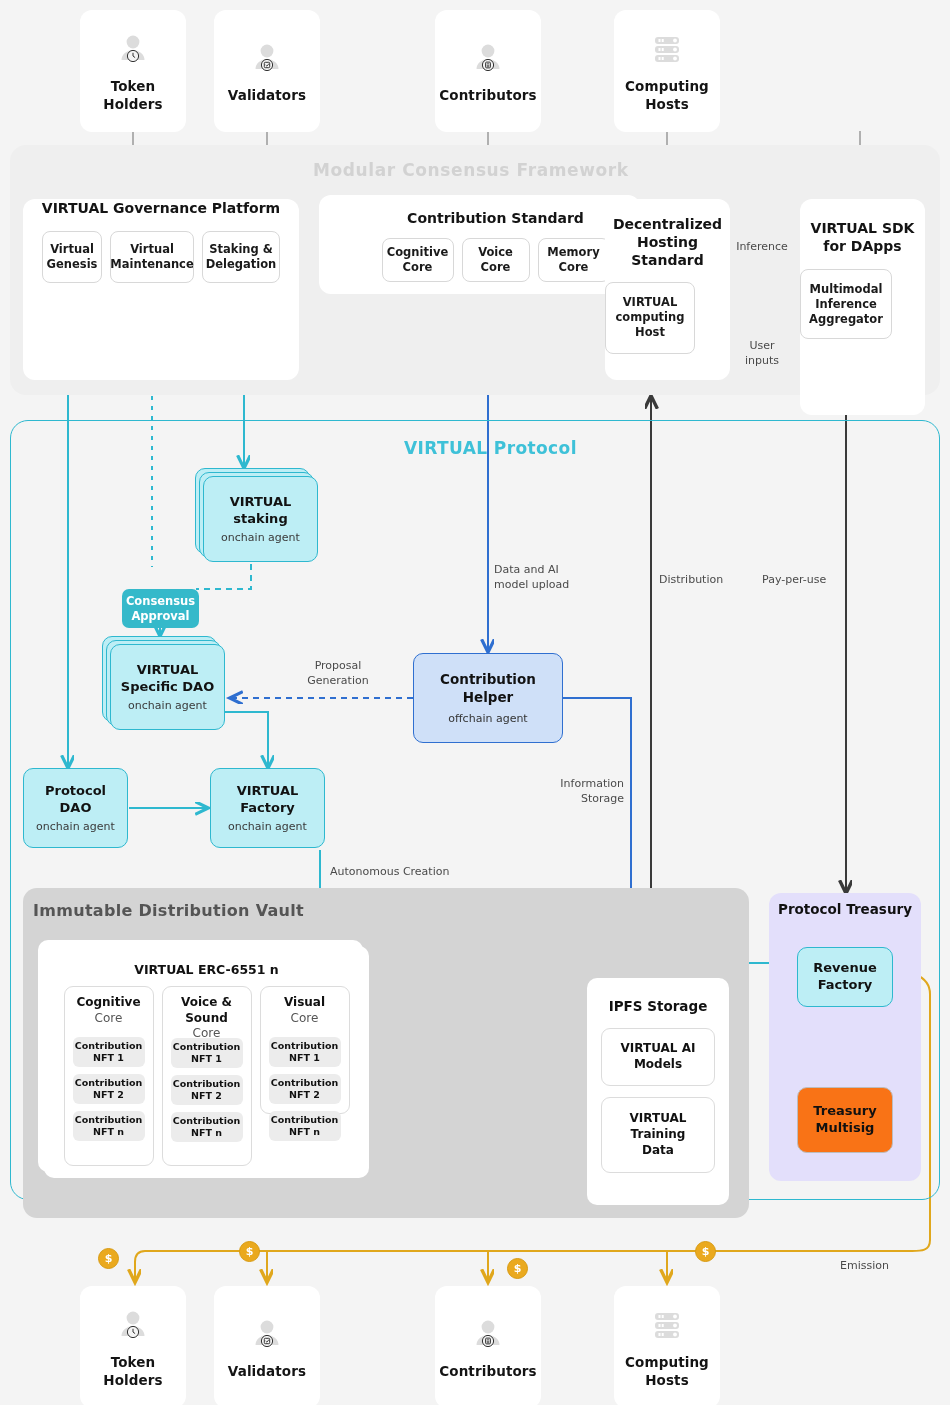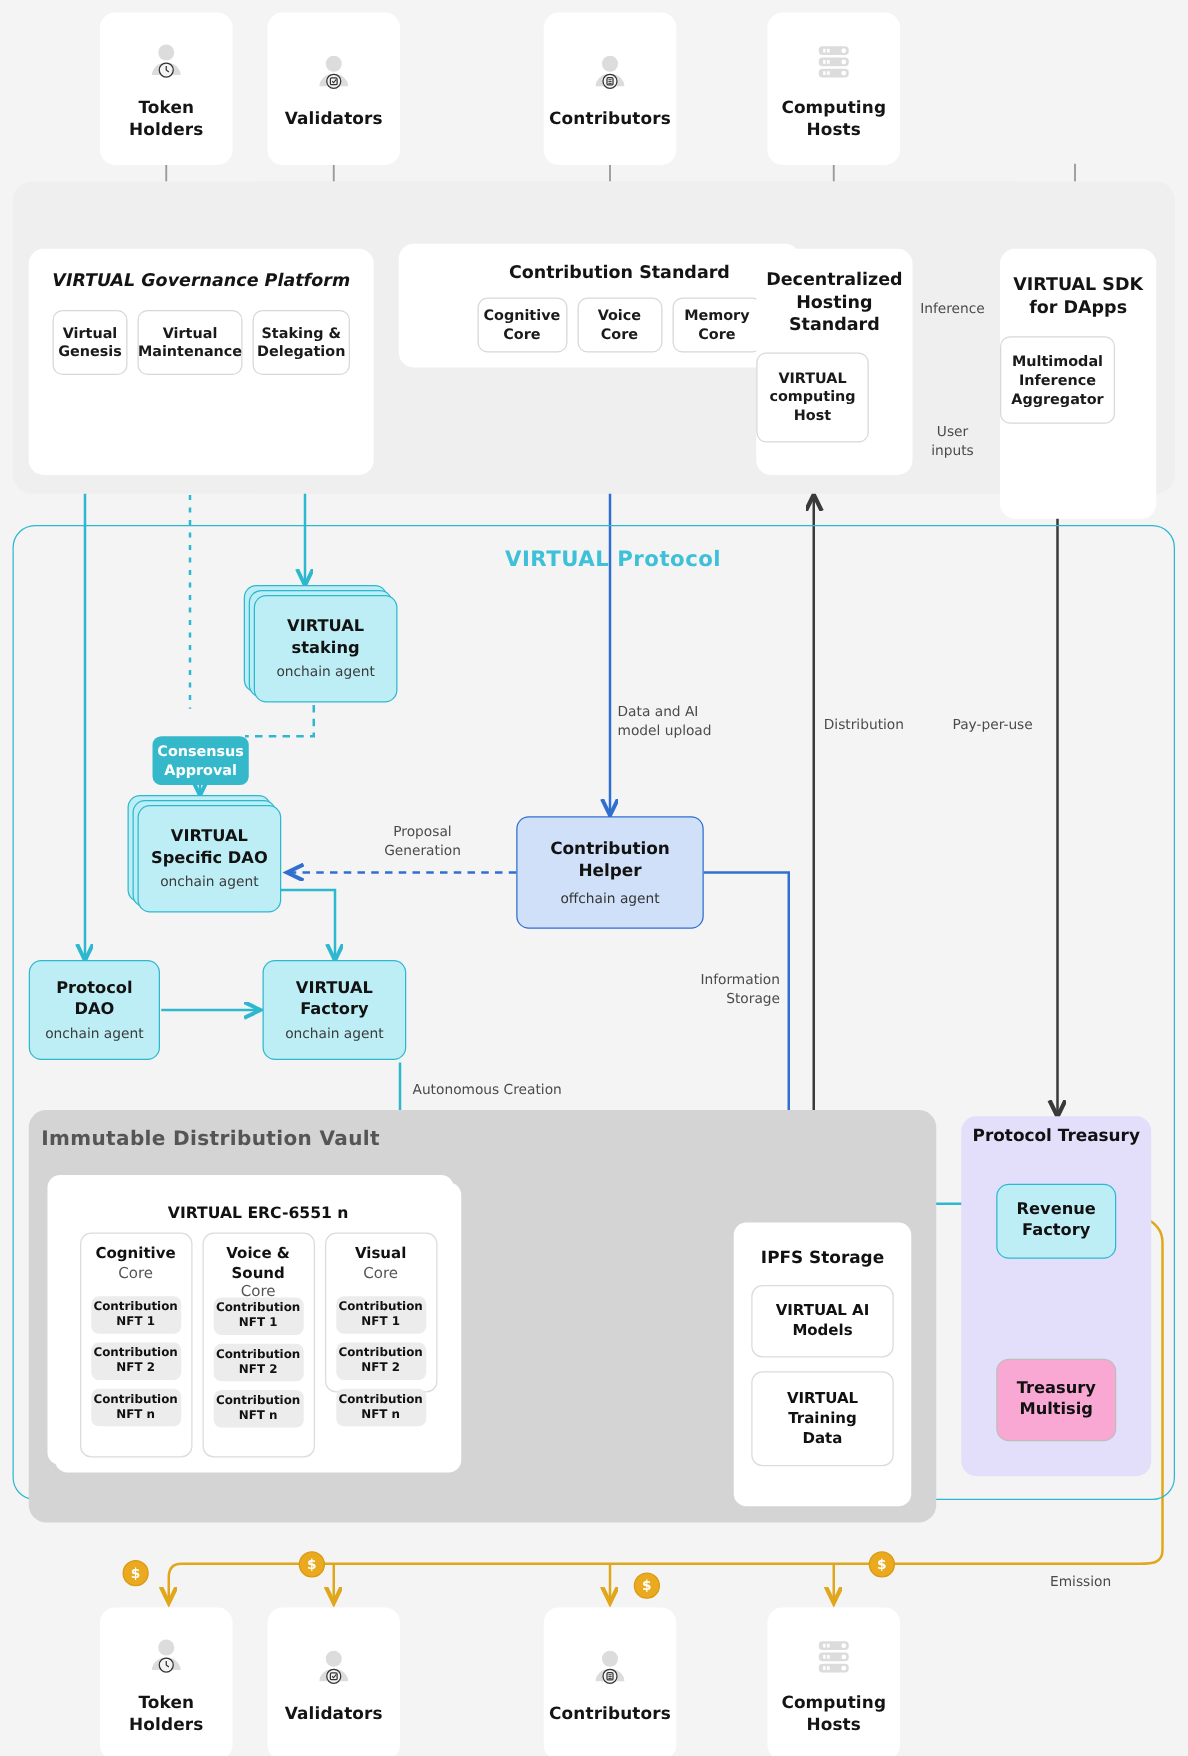--- a/index.html
+++ b/index.html
@@ -44,21 +44,21 @@
   .core-h b{font-weight:bold;}
   .core-h span{color:#555;}
   .nft{background:#ececec;border-radius:6px;text-align:center;font-size:9.5px;font-weight:bold;color:#111;line-height:1.25;display:flex;align-items:center;justify-content:center;}
 
   .ipfs{position:absolute;background:#fff;border-radius:10px;}
   .ipfs-title{font-weight:bold;font-size:13.5px;color:#111;text-align:center;}
   .ipfs-item{box-sizing:border-box;border:1px solid #dcdcdc;border-radius:9px;background:#fff;display:flex;align-items:center;justify-content:center;text-align:center;font-size:12px;font-weight:bold;color:#111;line-height:1.32;}
 
   .treasury{position:absolute;background:#e3dffb;border-radius:12px;}
   .treasury-title{position:absolute;font-weight:bold;font-size:13.5px;color:#111;text-align:center;}
-  .tbox{position:absolute;box-sizing:border-box;border:1px solid #bdbdbd;border-radius:10px;background:#f9a8d4;display:flex;align-items:center;justify-content:center;text-align:center;font-weight:bold;font-size:13px;color:#111;line-height:1.3;}
+  .tbox{position:absolute;box-sizing:border-box;border:1px solid #bdbdbd;border-radius:10px;background:#f97316;display:flex;align-items:center;justify-content:center;text-align:center;font-weight:bold;font-size:13px;color:#111;line-height:1.3;}
   .tbox.teal{background:#bdeef5;border:1.4px solid #2eb8cf;}
 
   .elabel{position:absolute;font-size:11px;color:#4a4a4a;line-height:1.32;}
   .elabel.c{text-align:center;}
   .elabel.r{text-align:right;}
 
   .coin{position:absolute;width:19px;height:19px;border-radius:50%;background:#eaa91e;border:1.5px solid #d89b12;display:flex;align-items:center;justify-content:center;color:#fff;font-weight:bold;font-size:11px;}
 </style>
 </head>
 <body>
@@ -185,23 +185,24 @@
           <rect x="14.7" y="28" width="2" height="3" fill="#fff"></rect>
           <circle cx="28" cy="29.5" r="1.9" fill="#fff"></circle>
         </svg>
     </div>
     <div class="label" style="white-space:pre-line;">Computing
 Hosts</div>
   </div>
 
 
   <div class="framework" style="left:10px;top:145px;width:930px;height:250px;"></div>
+  <div class="framework-title" style="left:313px;top:160px;">Modular Consensus Framework</div>
 
   <div class="panel" style="left:23px;top:199px;width:276px;height:181px;">
-    <div class="panel-title" style="margin-top:17px;font-style:italic;">VIRTUAL Governance Platform</div>
+    <div class="panel-title" style="">VIRTUAL Governance Platform</div>
     <div style="display:flex;gap:8px;justify-content:center;margin-top:14px;">
       <div class="chip" style="width:60px;height:52px;white-space:pre-line;">Virtual
 Genesis</div>
       <div class="chip" style="width:84px;height:52px;white-space:pre-line;">Virtual
 Maintenance</div>
       <div class="chip" style="width:78px;height:52px;white-space:pre-line;">Staking &amp;
 Delegation</div>
     </div>
   </div>
 

